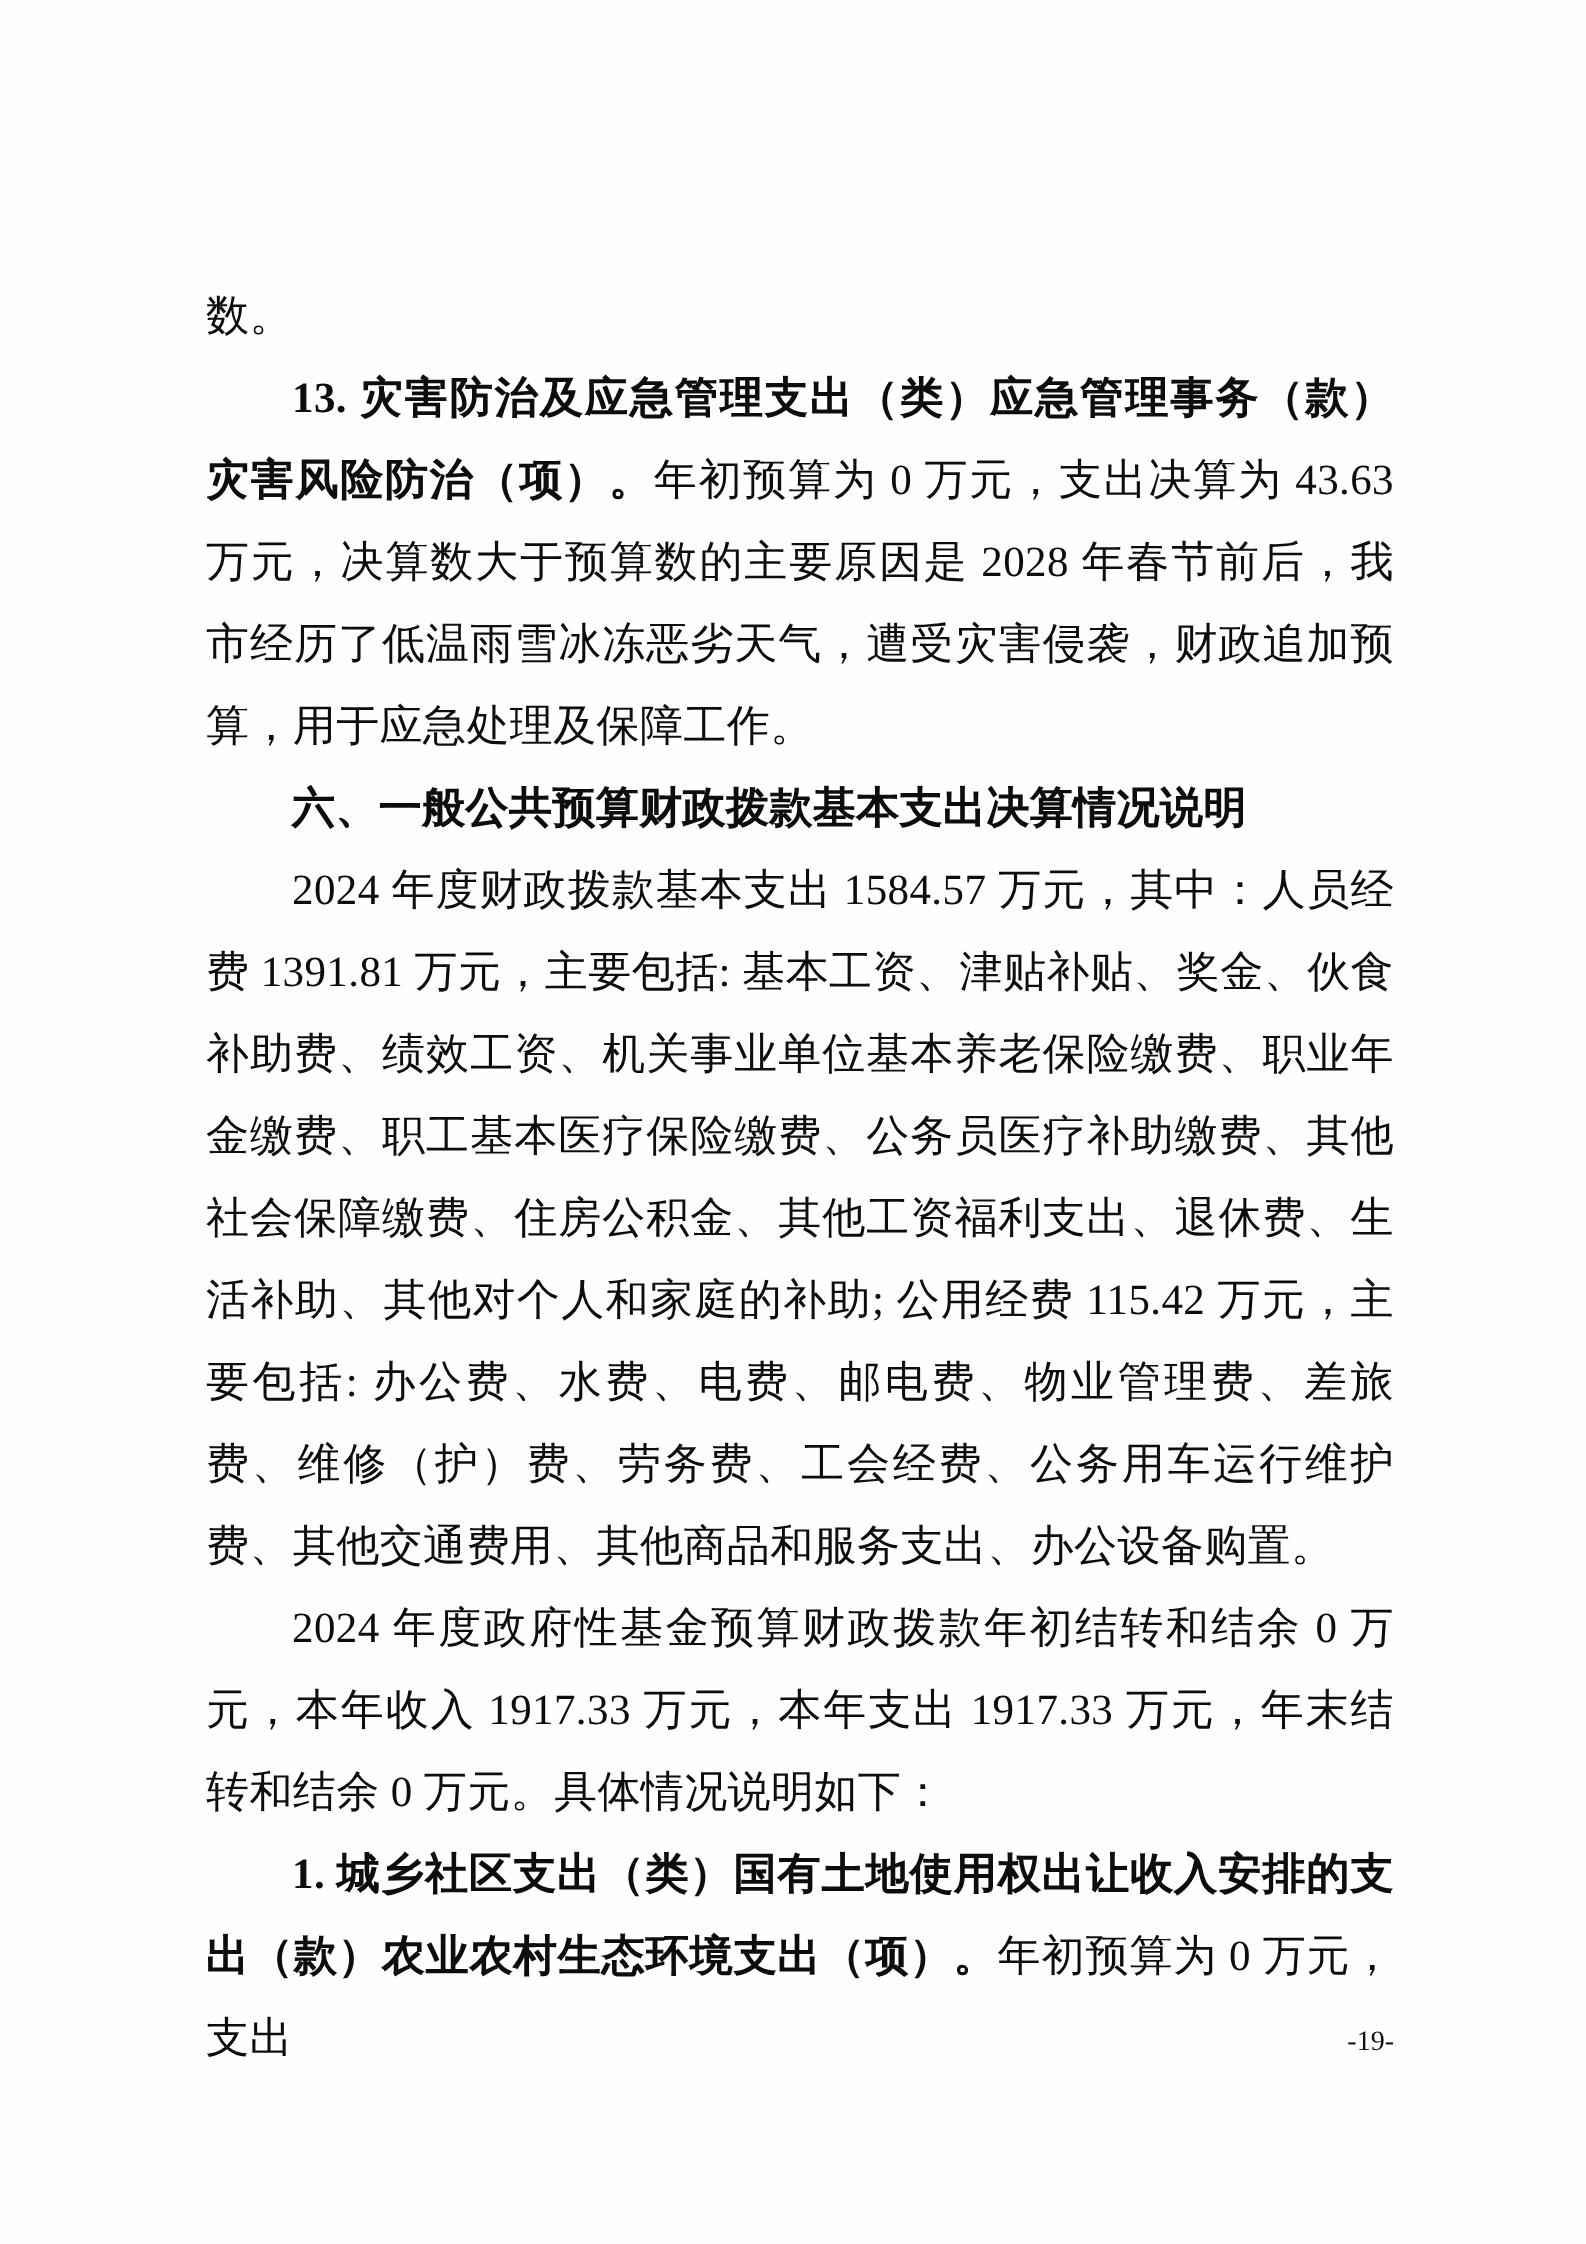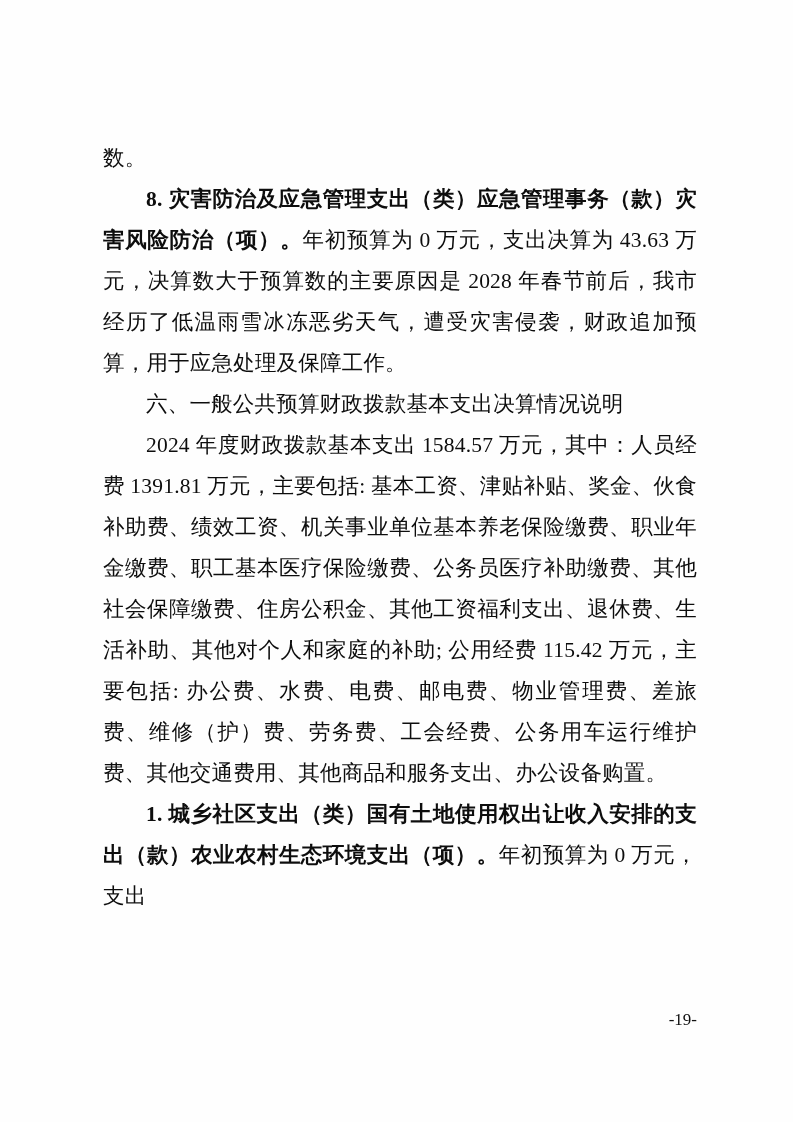--- a/index.html
+++ b/index.html
@@ -32,54 +32,55 @@
     margin: 0;
     text-indent: 0;
   }
   .para-indent {
     margin: 0;
     text-indent: 2em;
   }
   .heading {
     margin: 0;
     text-indent: 2em;
-    font-weight: normal;
+    font-weight: bold;
     font-family: "Liberation Serif", "DejaVu Serif", serif;
   }
   .bold-run {
     font-weight: bold;
   }
   .page-number {
     position: absolute;
     left: 0;
     right: 96px;
     bottom: 92px;
     text-align: right;
-    font-size: 17px;
+    font-size: 14px;
     font-family: "Liberation Serif", "DejaVu Serif", serif;
     color: #111;
   }
 </style>
 </head>
 <body>
 
 <div class="page">
   <div class="doc-body">
 
     <p class="para">数。</p>
 
     <p class="para-indent">
-      <span class="bold-run">8. 灾害防治及应急管理支出（类）应急管理事务（款）灾害风险防治（项）。</span><span>年初预算为 0 万元，支出决算为 43.63 万元，决算数大于预算数的主要原因是 2028 年春节前后，我市经历了低温雨雪冰冻恶劣天气，遭受灾害侵袭，财政追加预算，用于应急处理及保障工作。</span>
+      <span class="bold-run">13. 灾害防治及应急管理支出（类）应急管理事务（款）灾害风险防治（项）。</span><span>年初预算为 0 万元，支出决算为 43.63 万元，决算数大于预算数的主要原因是 2028 年春节前后，我市经历了低温雨雪冰冻恶劣天气，遭受灾害侵袭，财政追加预算，用于应急处理及保障工作。</span>
     </p>
 
     <p class="heading">六、一般公共预算财政拨款基本支出决算情况说明</p>
 
     <p class="para-indent">2024 年度财政拨款基本支出 1584.57 万元，其中：人员经费 1391.81 万元，主要包括: 基本工资、津贴补贴、奖金、伙食补助费、绩效工资、机关事业单位基本养老保险缴费、职业年金缴费、职工基本医疗保险缴费、公务员医疗补助缴费、其他社会保障缴费、住房公积金、其他工资福利支出、退休费、生活补助、其他对个人和家庭的补助; 公用经费 115.42 万元，主要包括: 办公费、水费、电费、邮电费、物业管理费、差旅费、维修（护）费、劳务费、工会经费、公务用车运行维护费、其他交通费用、其他商品和服务支出、办公设备购置。</p>
 
 
+    <p class="para-indent">2024 年度政府性基金预算财政拨款年初结转和结余 0 万元，本年收入 1917.33 万元，本年支出 1917.33 万元，年末结转和结余 0 万元。具体情况说明如下：</p>
 
     <p class="para-indent">
       <span class="bold-run">1. 城乡社区支出（类）国有土地使用权出让收入安排的支出（款）农业农村生态环境支出（项）。</span><span>年初预算为 0 万元，支出</span>
     </p>
 
   </div>
 
   <div class="page-number">-19-</div>
 </div>
 

